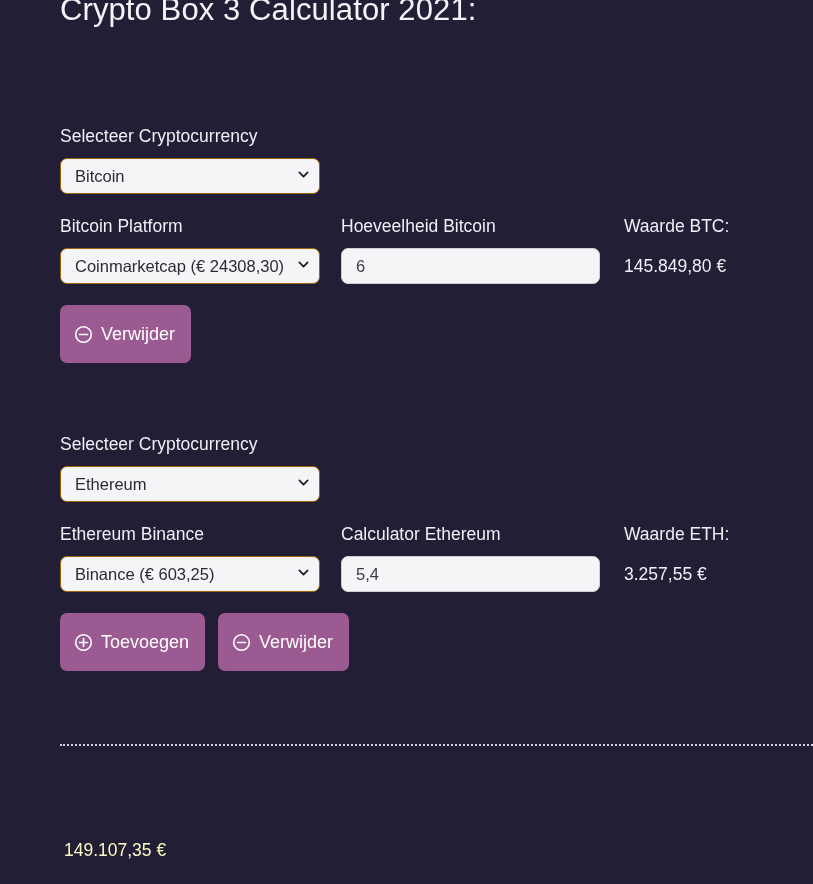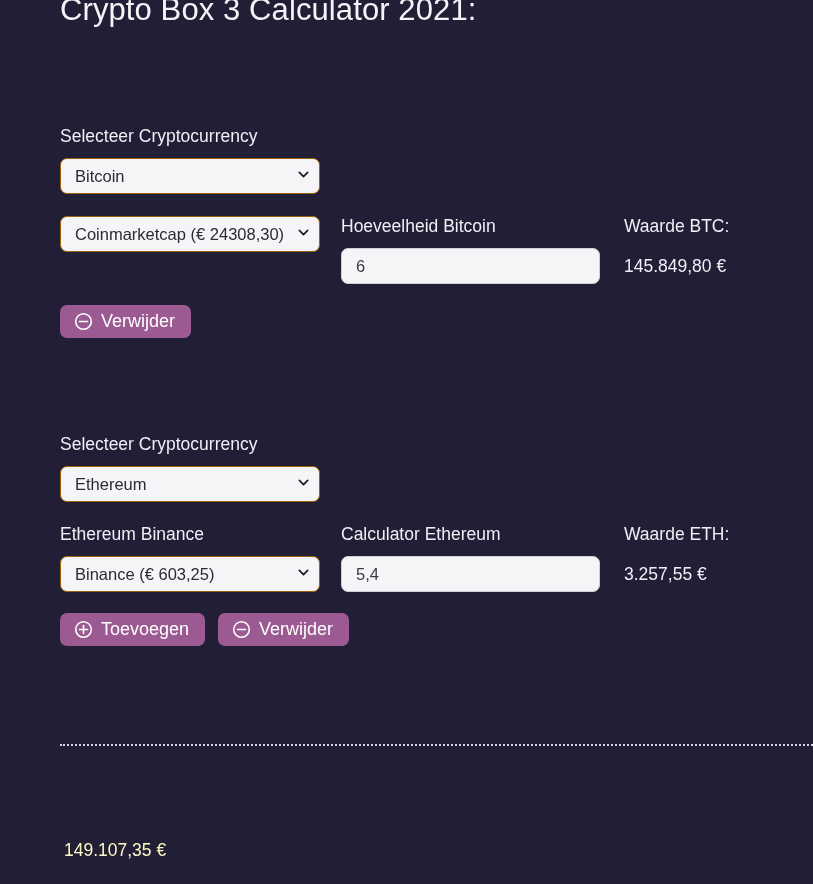--- a/index.html
+++ b/index.html
@@ -105,21 +105,21 @@
     color: #f0eff5;
     white-space: nowrap;
     line-height: 36px;
   }
 
   
   .btn {
     display: inline-flex;
     align-items: center;
     gap: 8px;
-    height: 33px;
+    height: 58px;
     padding: 0 16px 0 14px;
     border: none;
     border-radius: 7px;
     background: #9b5a91;
     color: #ffffff;
     font-family: "Liberation Sans", sans-serif;
     font-size: 18px;
     cursor: pointer;
   }
   .btn .ico { display: inline-flex; width: 19px; height: 19px; }
@@ -180,20 +180,21 @@
       <span class="chev">
         <svg viewBox="0 0 12 12" width="11" height="11">
             <path d="M1.5 3.8 L6 8.3 L10.5 3.8" stroke="#1d1d24" stroke-width="1.9" fill="none" stroke-linecap="round" stroke-linejoin="round"></path>
           </svg>
       </span>
     </div>
 
     <div class="row-3col" style="margin-top:22px;">
 
       <div class="col-plat">
+        <span class="field-label label-gap">Bitcoin Platform</span>
         <div class="select-wrap">
           <select class="ui-select">
             <option>Coinmarketcap (€ 24308,30)</option>
           </select>
           <span class="chev">
             <svg viewBox="0 0 12 12" width="11" height="11">
                 <path d="M1.5 3.8 L6 8.3 L10.5 3.8" stroke="#1d1d24" stroke-width="1.9" fill="none" stroke-linecap="round" stroke-linejoin="round"></path>
               </svg>
           </span>
         </div>

